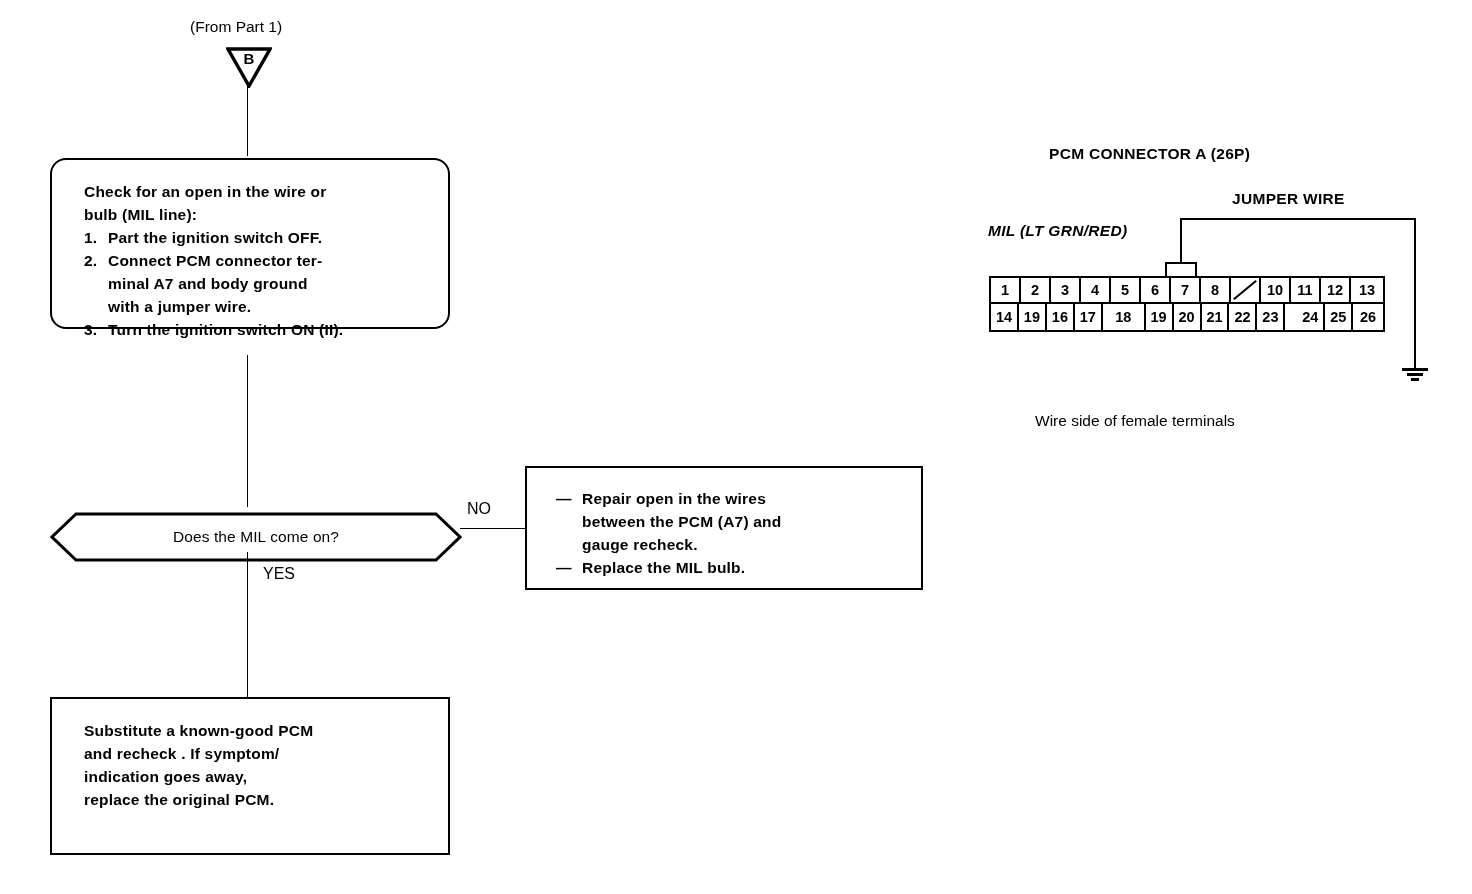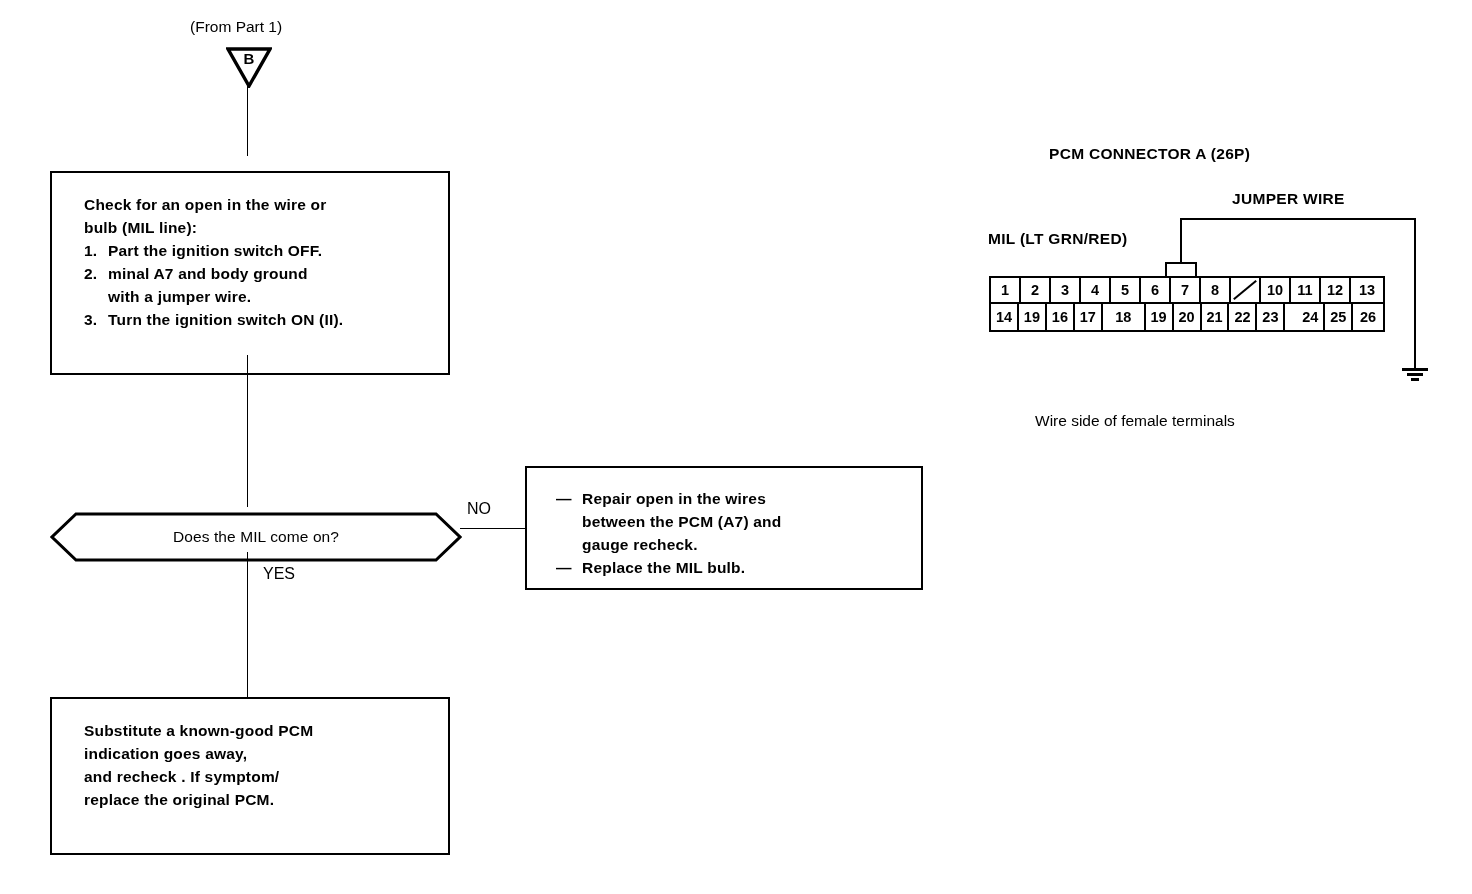--- a/index.html
+++ b/index.html
@@ -168,32 +168,33 @@
   <div class="abs" style="left:226px; top:46px; width:46px; height:42px;">
     <svg width="46" height="42" viewBox="0 0 46 42">
       <polygon points="2,3 44,3 23,40" fill="#ffffff" stroke="#000000" stroke-width="3.4"></polygon>
     </svg>
     <div style="position:absolute; left:0; top:4px; width:46px; text-align:center;
                 font-weight:bold; font-size:15px;">B</div>
   </div>
 
   <div class="thinv" style="left:247px; top:86px; height:70px;"></div>
 
-  <div class="procbox" id="check-box" style="left:50px; top:171px; width:400px; height:204px;">
+  <div class="procbox" id="check-box" style="left:50px; top:158px; width:400px; height:171px;border-radius:16px;">
     <div class="boxtext" style="padding:20px 14px 0 32px;">
       <div>Check for an open in the wire or</div>
       <div>bulb (MIL line):</div>
       <ul class="steps">
         <li>
           <span class="num">1.</span>
           <span class="txt">Part the ignition switch OFF.</span>
         </li>
         <li>
           <span class="num">2.</span>
           <span class="txt just2">
+            <span>Connect PCM connector ter-</span>
             <span>minal A7 and body ground</span>
             <span>with a jumper wire.</span>
           </span>
         </li>
         <li>
           <span class="num">3.</span>
           <span class="txt">Turn the ignition switch ON (II).</span>
         </li>
       </ul>
     </div>
@@ -229,31 +230,31 @@
           <span class="dash">—</span>
           <span class="txt">Replace the MIL bulb.</span>
         </li>
       </ul>
     </div>
   </div>
 
   <div class="procbox" id="final-box" style="left:50px; top:697px; width:400px; height:158px;">
     <div class="boxtext" style="padding:20px 14px 0 32px;">
       <div>Substitute a known-good PCM</div>
+      <div>and recheck . If symptom/</div>
       <div>indication goes away,</div>
-      <div>and recheck . If symptom/</div>
       <div>replace the original PCM.</div>
     </div>
   </div>
 
   <div class="plainbold" style="left:1049px; top:145px;">PCM CONNECTOR A (26P)</div>
 
   <div class="plainbold" style="left:1232px; top:190px;">JUMPER WIRE</div>
 
-  <div class="plainbold" style="left:988px; top:230px;">MIL (LT GRN/RED)</div>
+  <div class="plainbold" style="left:988px; top:222px;font-style:italic;">MIL (LT GRN/RED)</div>
 
   <div class="hline" style="left:1180px; top:218px; width:236px;"></div>
 
   <div class="vline" style="left:1180px; top:218px; height:48px;"></div>
 
   <div class="vline" style="left:1414px; top:218px; height:150px;"></div>
 
   <div id="gnd-sym" style="left:1402px; top:368px; width:26px;">
     <div class="g1"></div>
     <div class="g2"></div>

